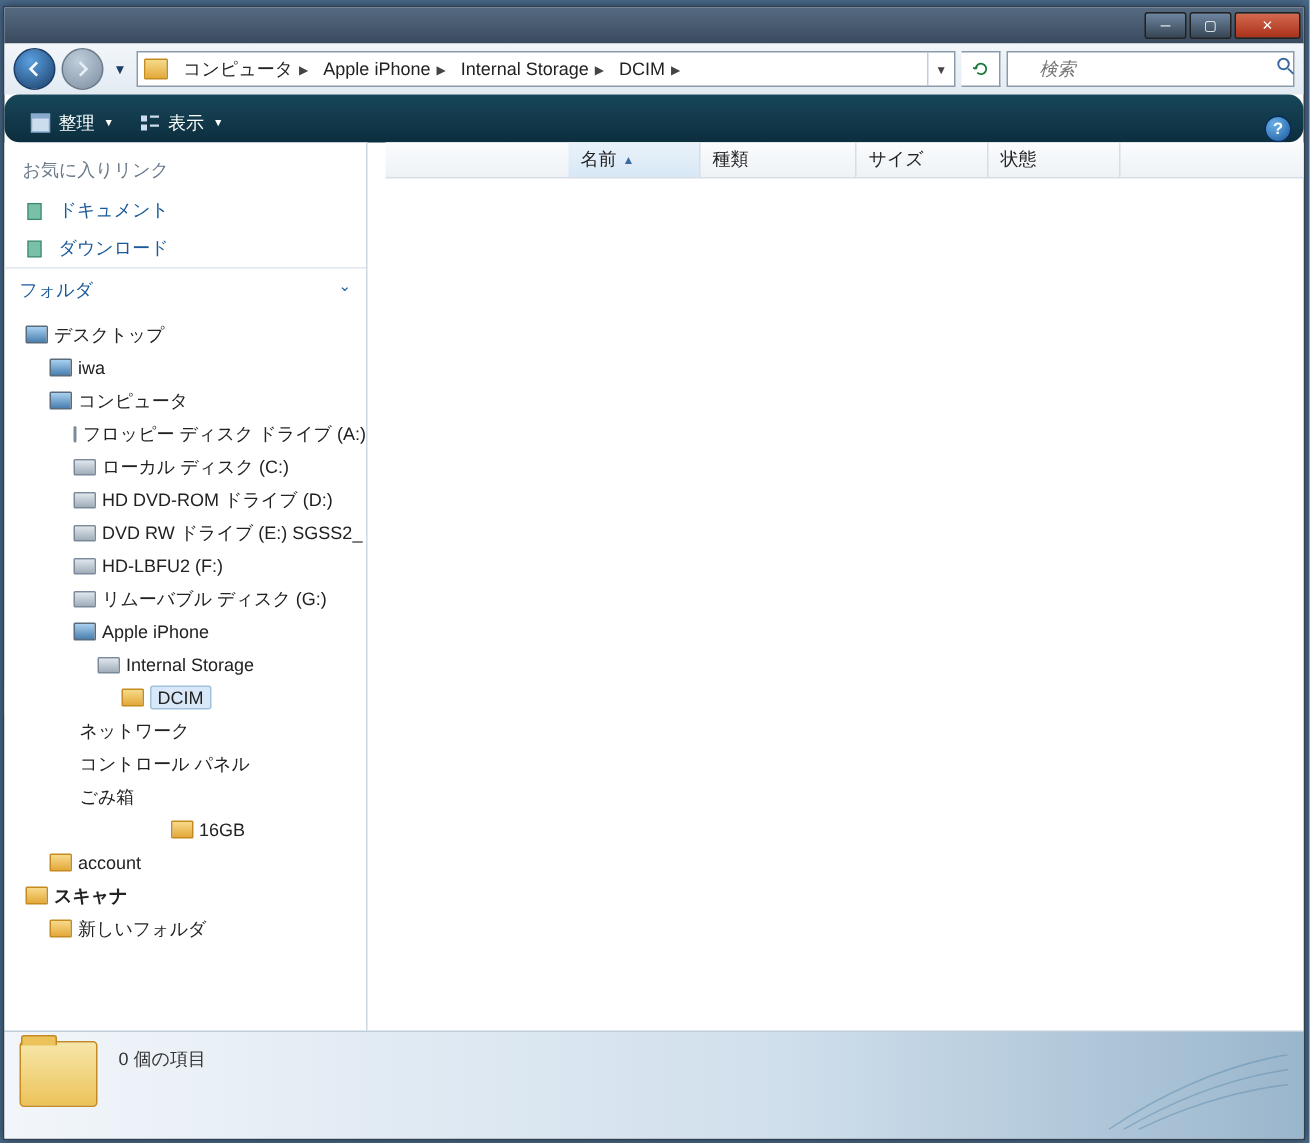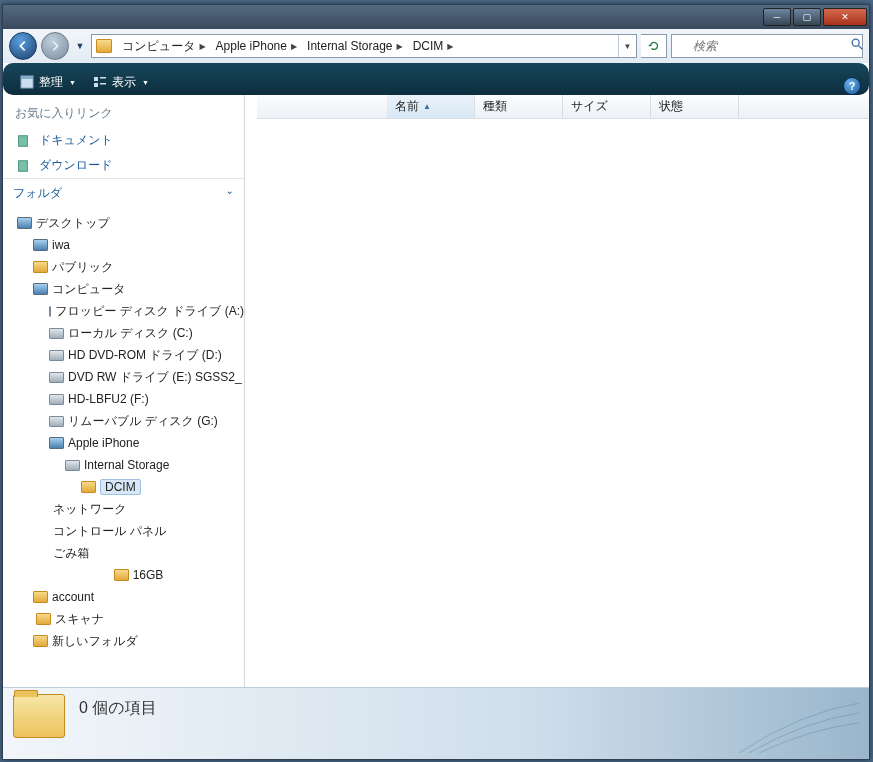--- a/index.html
+++ b/index.html
@@ -52,21 +52,21 @@
 .ticon.net { color:#3a6aa0; }
 .content { flex:1; display:flex; flex-direction:column; background:#fff; }
 .colhdr { height:24px; display:flex; border-bottom:1px solid #d8dee6; font-size:12px; color:#222; background:linear-gradient(#fafcfe,#eef2f6);justify-content:center; }
 .col { border-right:1px solid #d8dee6; padding:3px 8px; display:flex; align-items:center; gap:4px; cursor:pointer; }
 .col.sorted { background:linear-gradient(#eaf2fa,#d8e8f6); }
 .col .sort { font-size:8px; color:#3a6aa0; }
 .filearea { flex:1; }
 .status { height:72px; background:linear-gradient(90deg,#f2f6fa 0%,#d0dfec 60%,#9ab6cc 100%); border-top:1px solid #c0cedb; display:flex; align-items:flex-start; padding:6px 10px; gap:14px; position:relative; }
 .status .bigicon { width:52px; height:44px; background:linear-gradient(#f6e6a8,#ecc35a); border:1px solid #c58a20; border-radius:3px; position:relative; }
 .status .bigicon::before{content:"";position:absolute;left:0;top:-5px;width:22px;height:6px;background:#ecc35a;border:1px solid #c58a20;border-bottom:none;border-radius:2px 2px 0 0;}
-.status .stxt { font-size:16px; color:#333; padding-top:4px; }
+.status .stxt { font-size:12px; color:#333; padding-top:4px; }
 .swoosh { position:absolute; right:10px; bottom:6px; width:120px; height:50px; opacity:.45; }
 </style>
 </head>
 <body>
 
 <div class="window">
 
   <div class="titlebar">
     <div class="winbtn min">─</div>
     <div class="winbtn max">▢</div>
@@ -182,24 +182,20 @@
       <div class="tree" id="tree">
           <div class="tnode" style="padding-left: 14px;">
             <span class="ticon mon"></span>
             <span class="label">デスクトップ</span>
           </div>
           <div class="tnode" style="padding-left: 30px;">
             <span class="ticon mon"></span>
             <span class="label">iwa</span>
           </div>
           <div class="tnode" style="padding-left: 30px;">
-            <span class="ticon folder"></span>
-            <span class="label">パブリック</span>
-          </div>
-          <div class="tnode" style="padding-left: 30px;">
             <span class="ticon mon"></span>
             <span class="label">コンピュータ</span>
           </div>
           <div class="tnode" style="padding-left: 46px;">
             <span class="ticon drive"></span>
             <span class="label">フロッピー ディスク ドライブ (A:)</span>
           </div>
           <div class="tnode" style="padding-left: 46px;">
             <span class="ticon drive"></span>
             <span class="label">ローカル ディスク (C:)</span>
@@ -245,38 +241,38 @@
             <span class="label">ごみ箱</span>
           </div>
           <div class="tnode" style="padding-left: 30px; justify-content: center;">
             <span class="ticon folder"></span>
             <span class="label">16GB</span>
           </div>
           <div class="tnode" style="padding-left: 30px;">
             <span class="ticon folder"></span>
             <span class="label">account</span>
           </div>
-          <div class="tnode" style="padding-left: 33px;">
+          <div class="tnode" style="padding-left: 14px; font-weight: bold;">
             <span class="ticon folder"></span>
             <span class="label">スキャナ</span>
           </div>
           <div class="tnode" style="padding-left: 30px;">
             <span class="ticon folder"></span>
             <span class="label">新しいフォルダ</span>
           </div>
         </div>
     </div>
 
     <div class="content">
       <div class="colhdr" id="cols">
           <div class="col sorted" style="width: 88px;">
             <span>名前</span>
             <span class="sort">▲</span>
           </div>
-          <div class="col" style="width: 88px;">
+          <div class="col" style="width: 104px;">
             <span>種類</span>
           </div>
           <div class="col" style="width: 88px;">
             <span>サイズ</span>
           </div>
           <div class="col" style="width: 88px;">
             <span>状態</span>
           </div>
         </div>
       <div class="filearea"></div>

